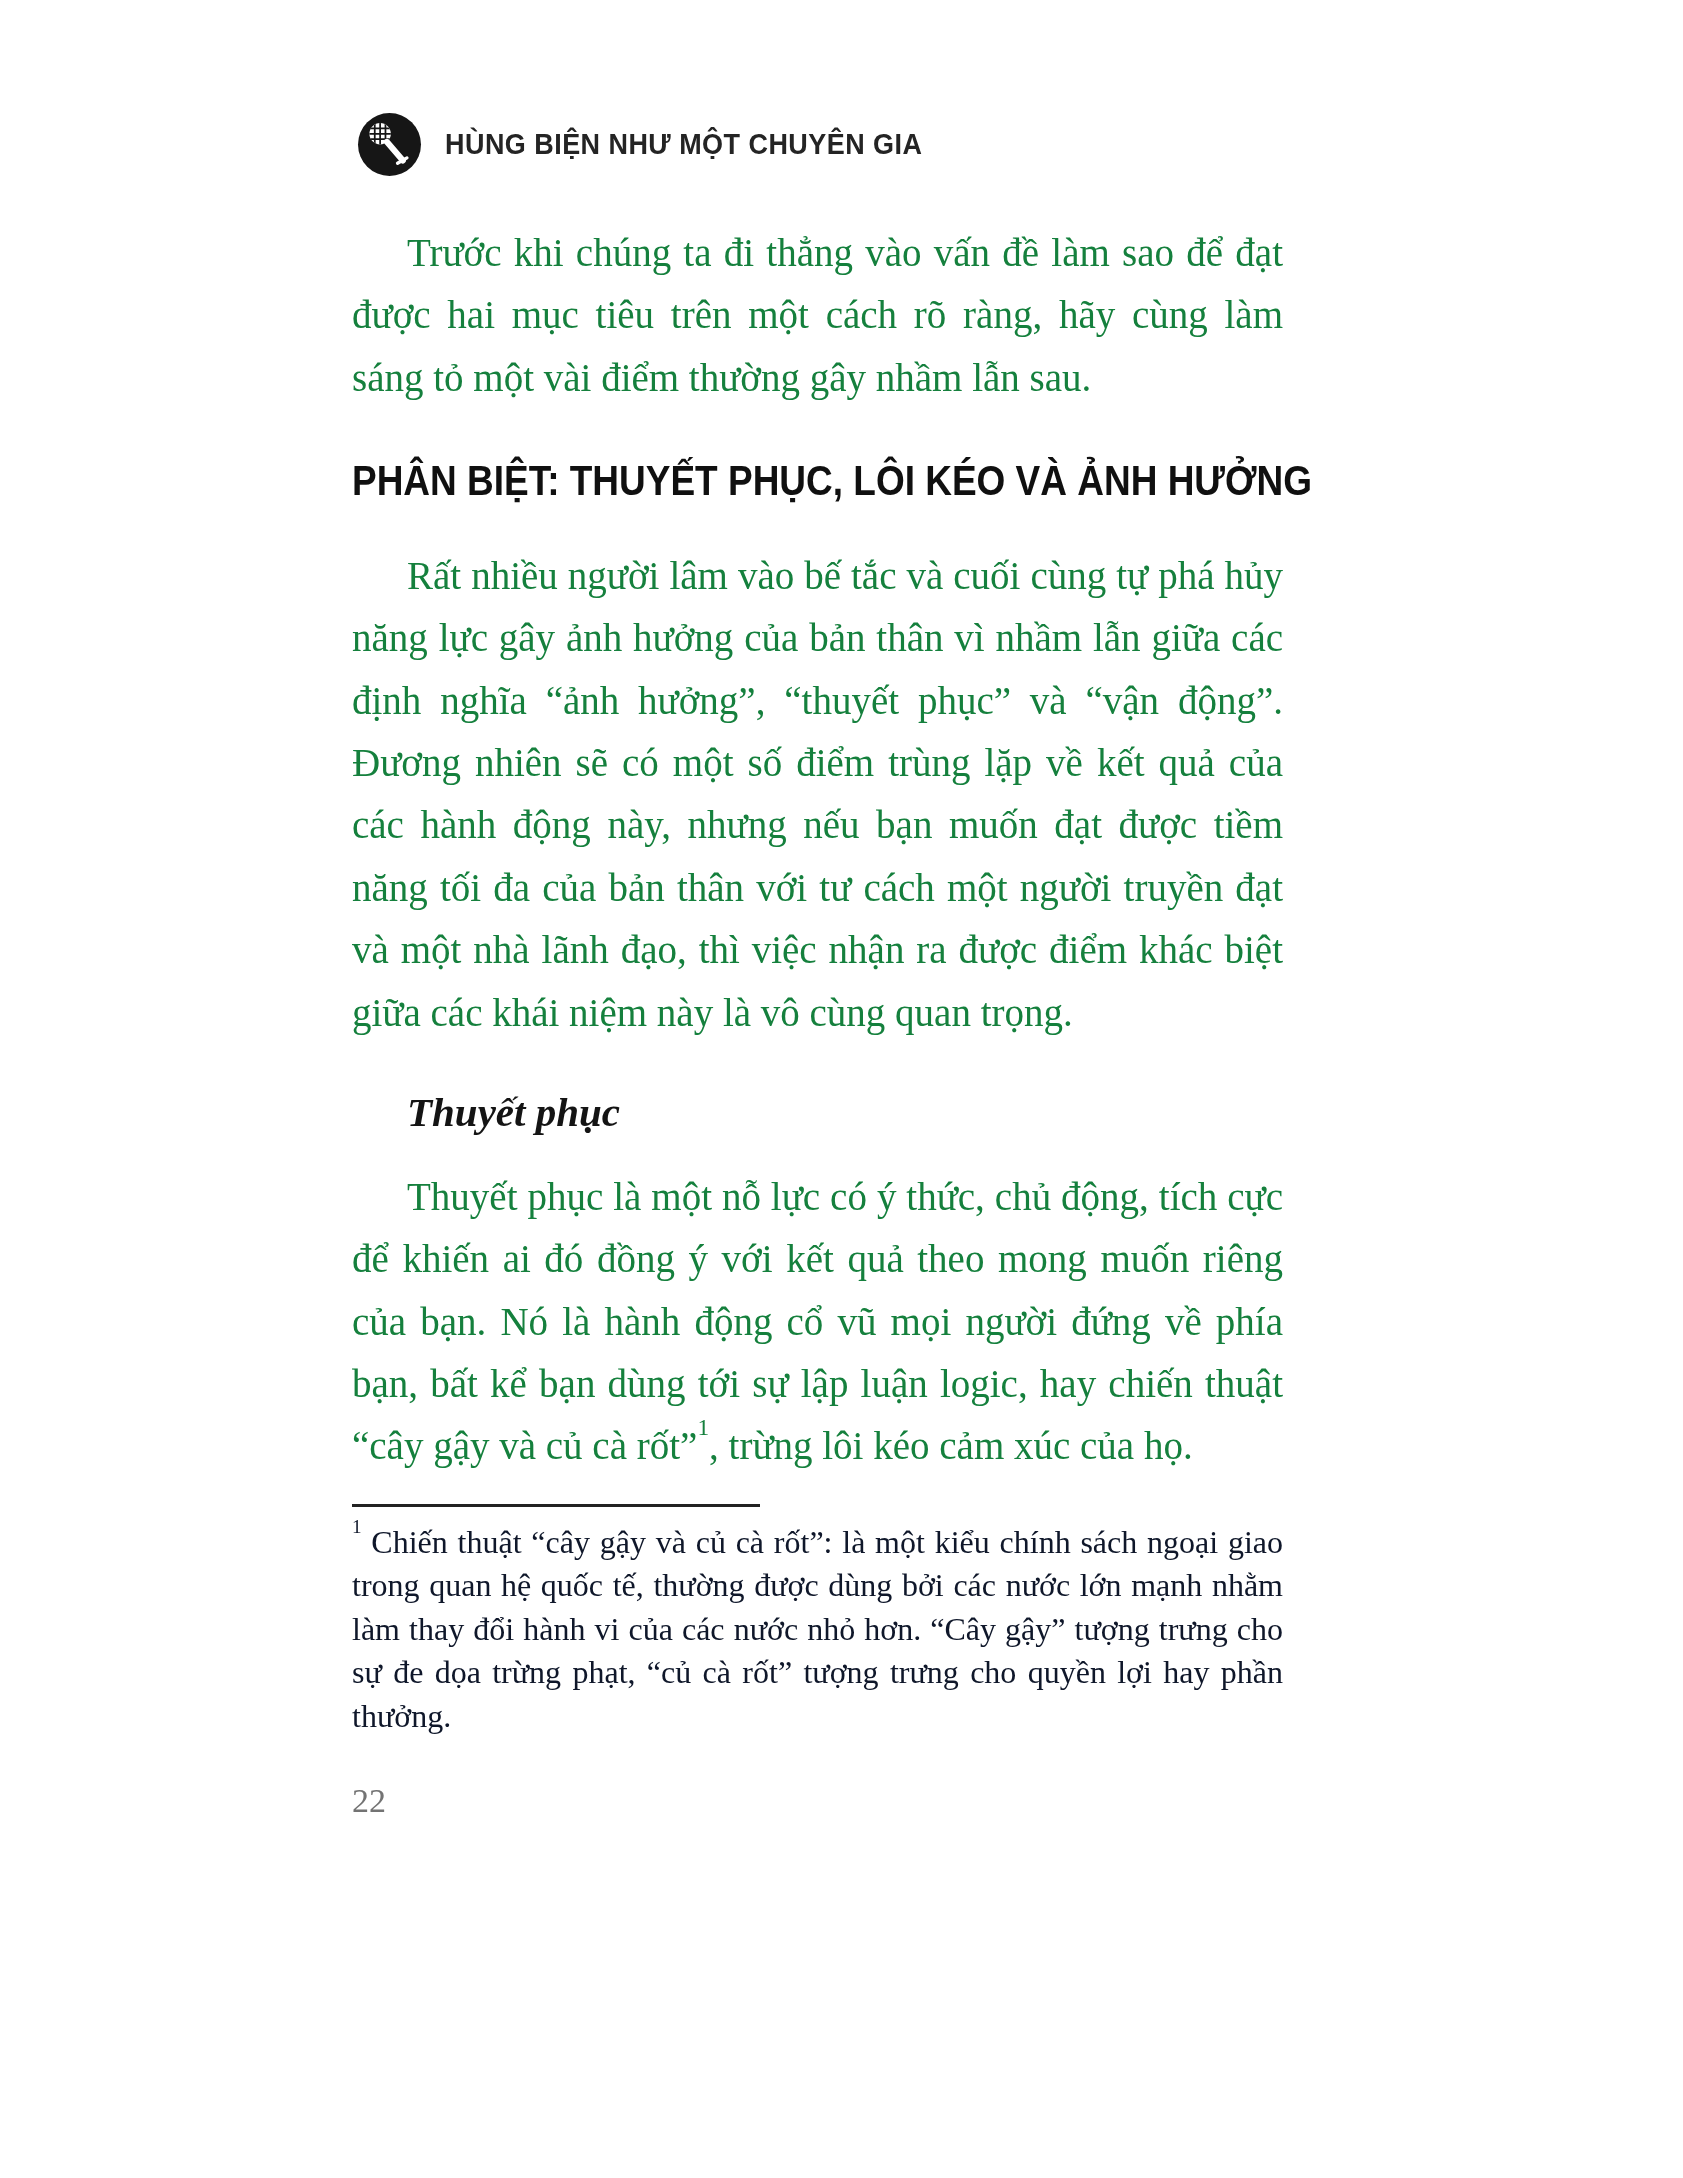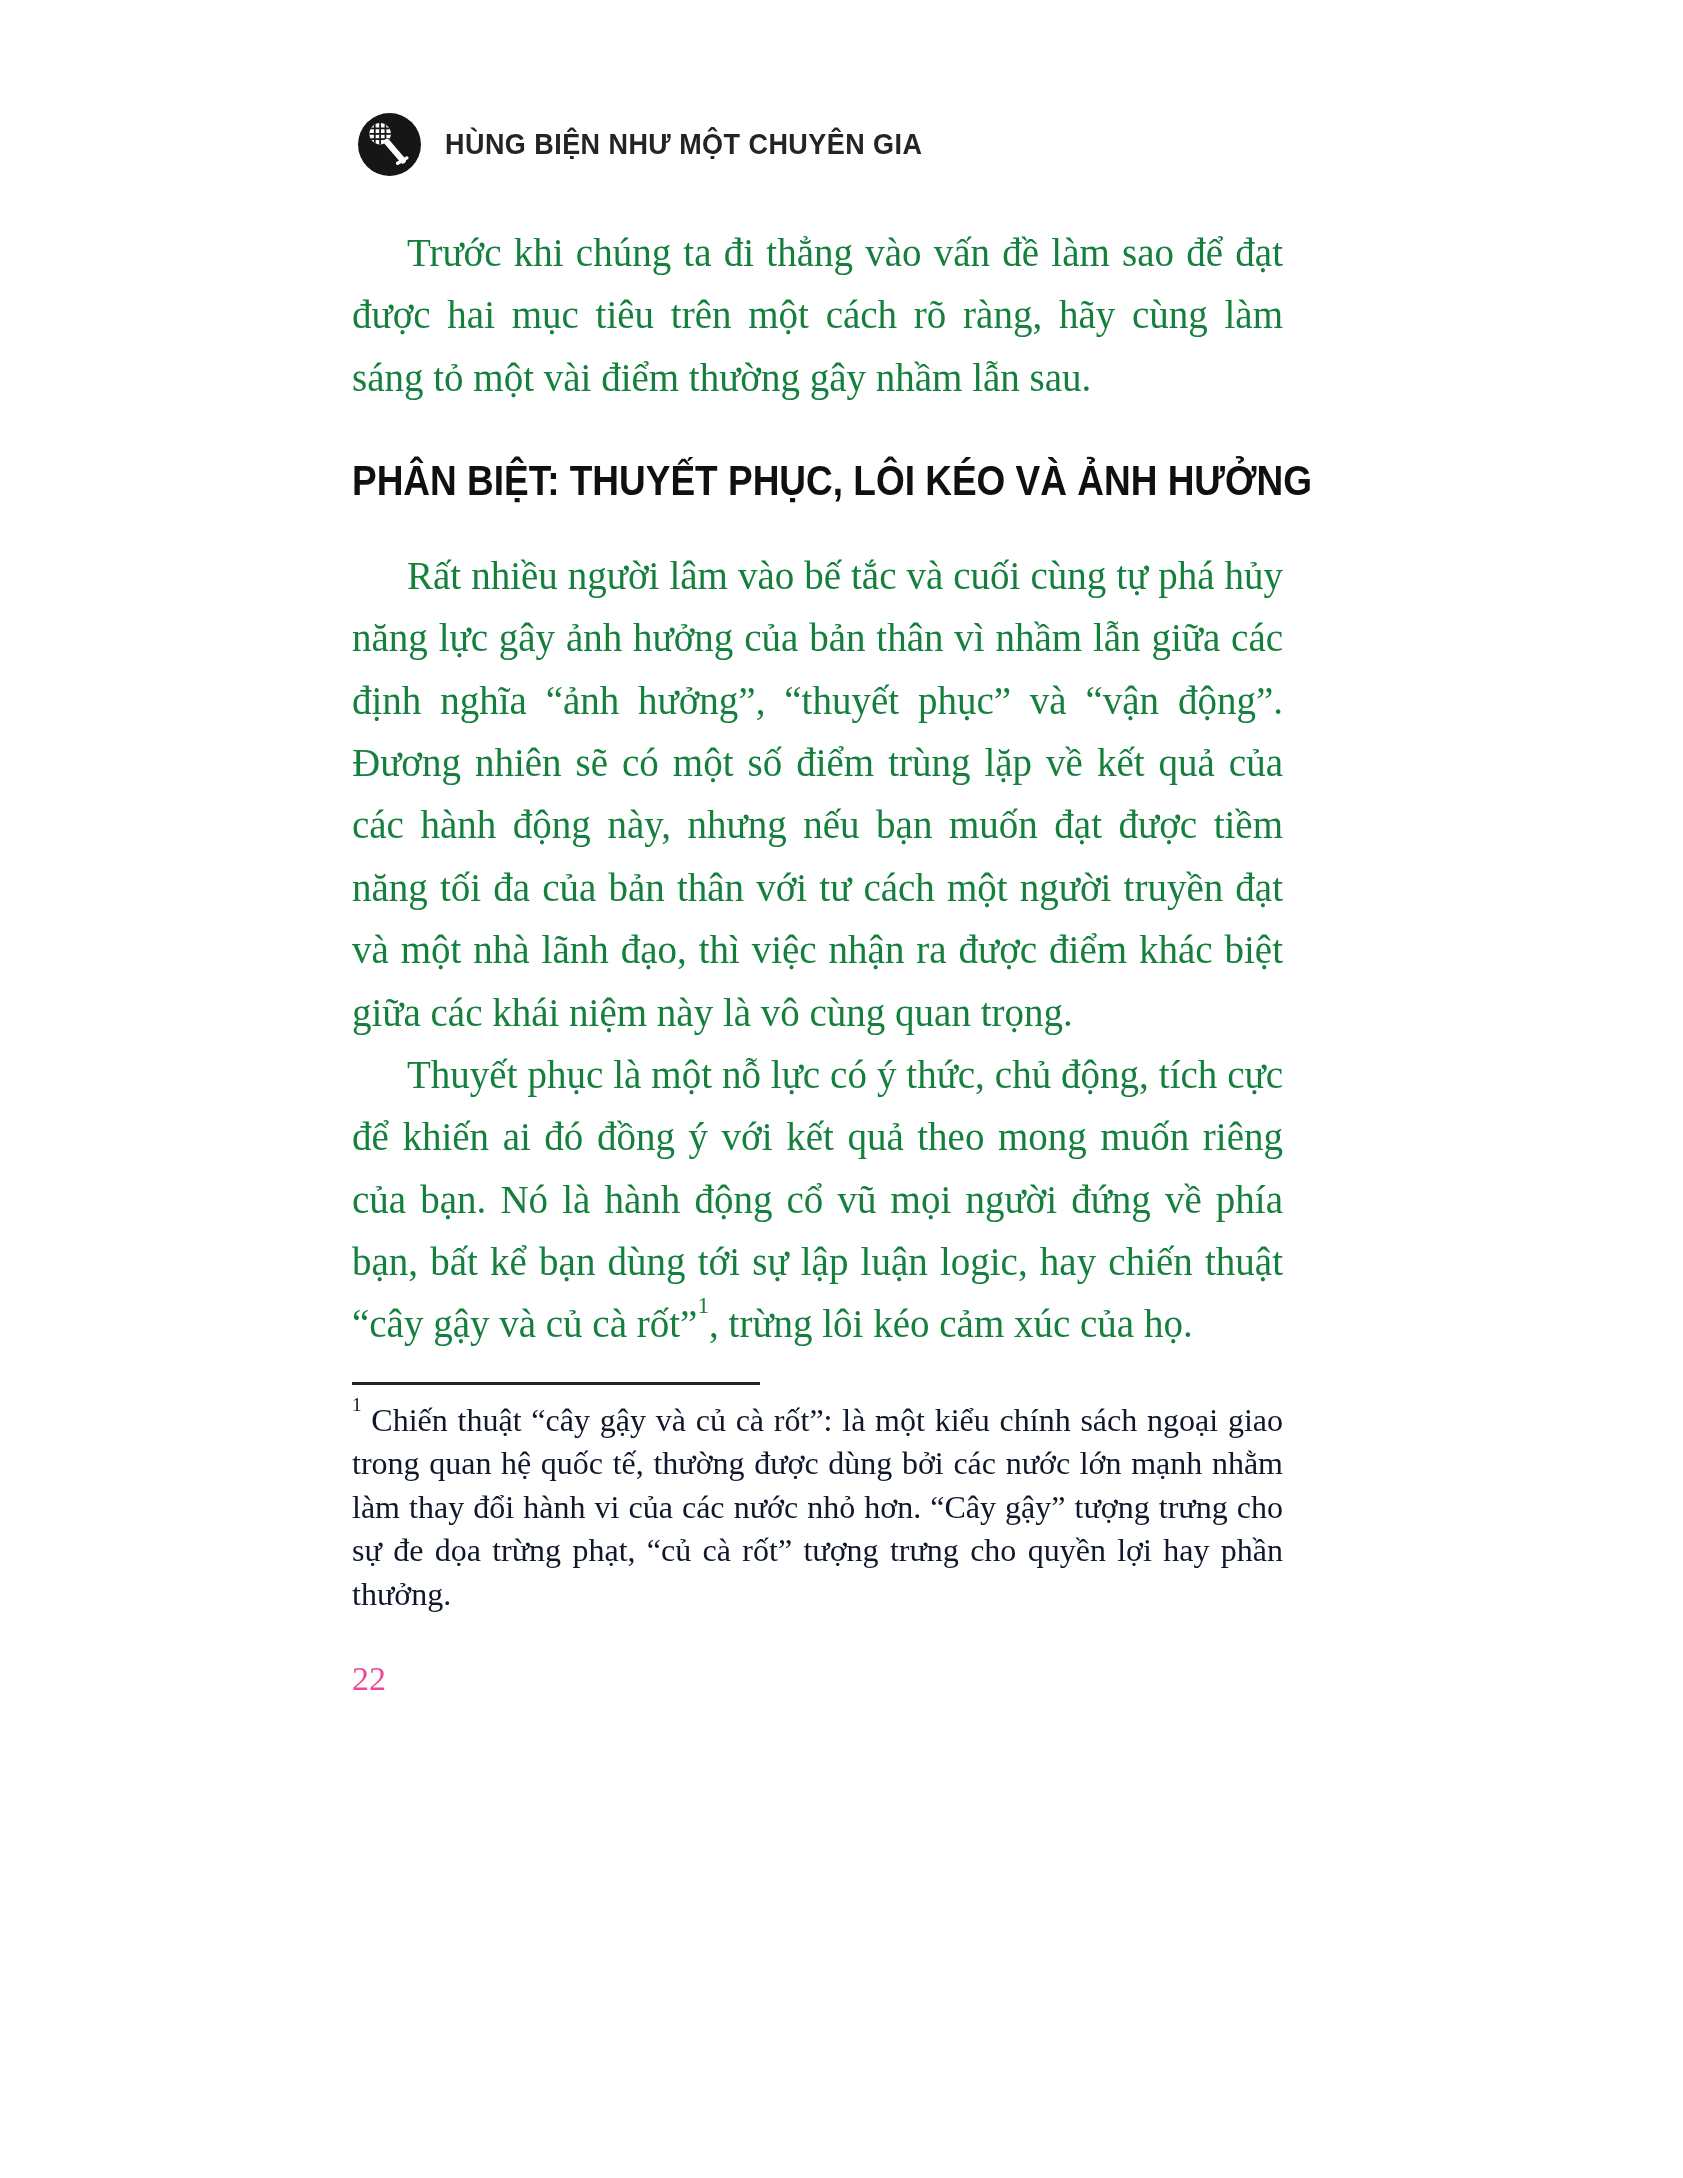--- a/index.html
+++ b/index.html
@@ -102,21 +102,21 @@
     font-size: 32px;
     line-height: 1.36;
     text-align: justify;
     margin: 0;
     color: #0f172a;
   }
 
   .page-number {
     font-family: "Liberation Serif", "DejaVu Serif", serif;
     font-size: 34px;
-    color: #ec4899;
+    color: #737373;
     margin-top: 44px;
   }
 </style>
 </head>
 <body>
 
 <div class="page">
   <div class="content">
 
     <div class="page-header">
@@ -143,20 +143,21 @@
       </span>
       <span class="running-title">HÙNG BIỆN NHƯ MỘT CHUYÊN GIA</span>
     </div>
 
     <p class="para">Trước khi chúng ta đi thẳng vào vấn đề làm sao để đạt được hai mục tiêu trên một cách rõ ràng, hãy cùng làm sáng tỏ một vài điểm thường gây nhầm lẫn sau.</p>
 
     <div class="section-heading">PHÂN BIỆT: THUYẾT PHỤC, LÔI KÉO VÀ ẢNH HƯỞNG</div>
 
     <p class="para">Rất nhiều người lâm vào bế tắc và cuối cùng tự phá hủy năng lực gây ảnh hưởng của bản thân vì nhầm lẫn giữa các định nghĩa “ảnh hưởng”, “thuyết phục” và “vận động”. Đương nhiên sẽ có một số điểm trùng lặp về kết quả của các hành động này, nhưng nếu bạn muốn đạt được tiềm năng tối đa của bản thân với tư cách một người truyền đạt và một nhà lãnh đạo, thì việc nhận ra được điểm khác biệt giữa các khái niệm này là vô cùng quan trọng.</p>
 
+    <div class="subsection-heading">Thuyết phục</div>
 
     <p class="para"><span>Thuyết phục là một nỗ lực có ý thức, chủ động, tích cực để khiến ai đó đồng ý với kết quả theo mong muốn riêng của bạn. Nó là hành động cổ vũ mọi người đứng về phía bạn, bất kể bạn dùng tới sự lập luận logic, hay chiến thuật “cây gậy và củ cà rốt”</span><sup class="fn-ref">1</sup><span>, trừng lôi kéo cảm xúc của họ.</span></p>
 
     <div class="footnote-area">
       <hr class="footnote-rule">
       <p class="footnote"><sup class="fn-marker">1</sup><span> Chiến thuật “cây gậy và củ cà rốt”: là một kiểu chính sách ngoại giao trong quan hệ quốc tế, thường được dùng bởi các nước lớn mạnh nhằm làm thay đổi hành vi của các nước nhỏ hơn. “Cây gậy” tượng trưng cho sự đe dọa trừng phạt, “củ cà rốt” tượng trưng cho quyền lợi hay phần thưởng.</span></p>
     </div>
 
     <div class="page-number">22</div>
 

